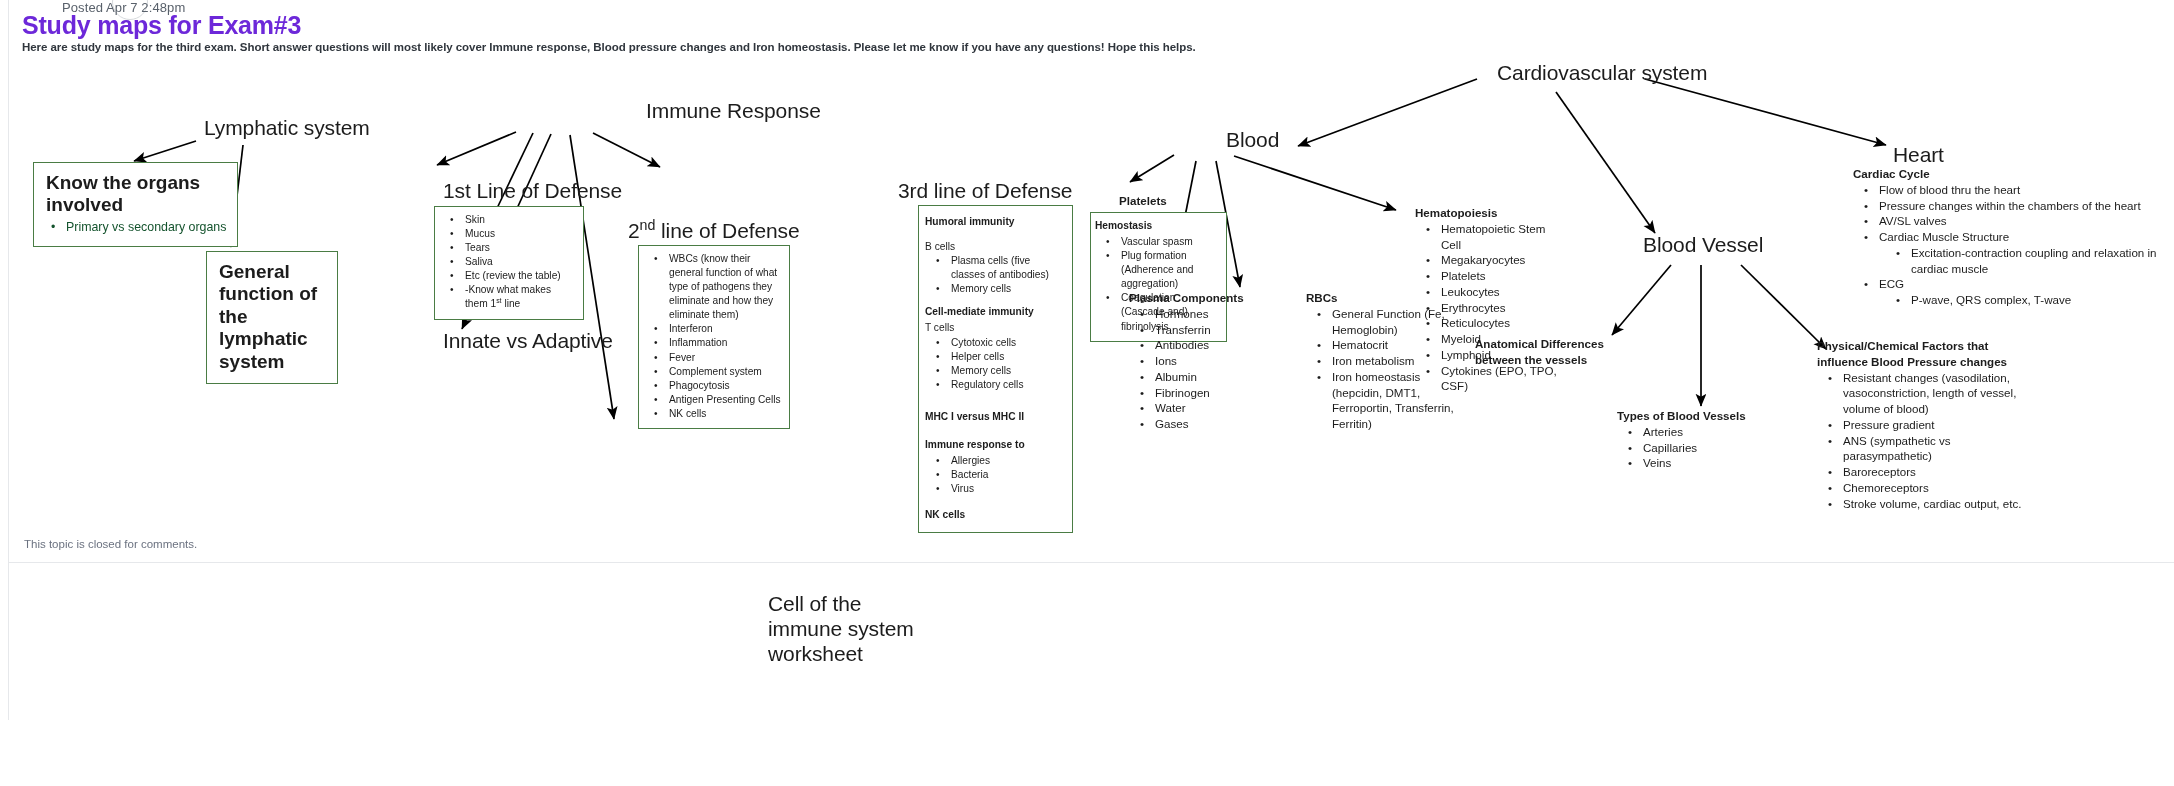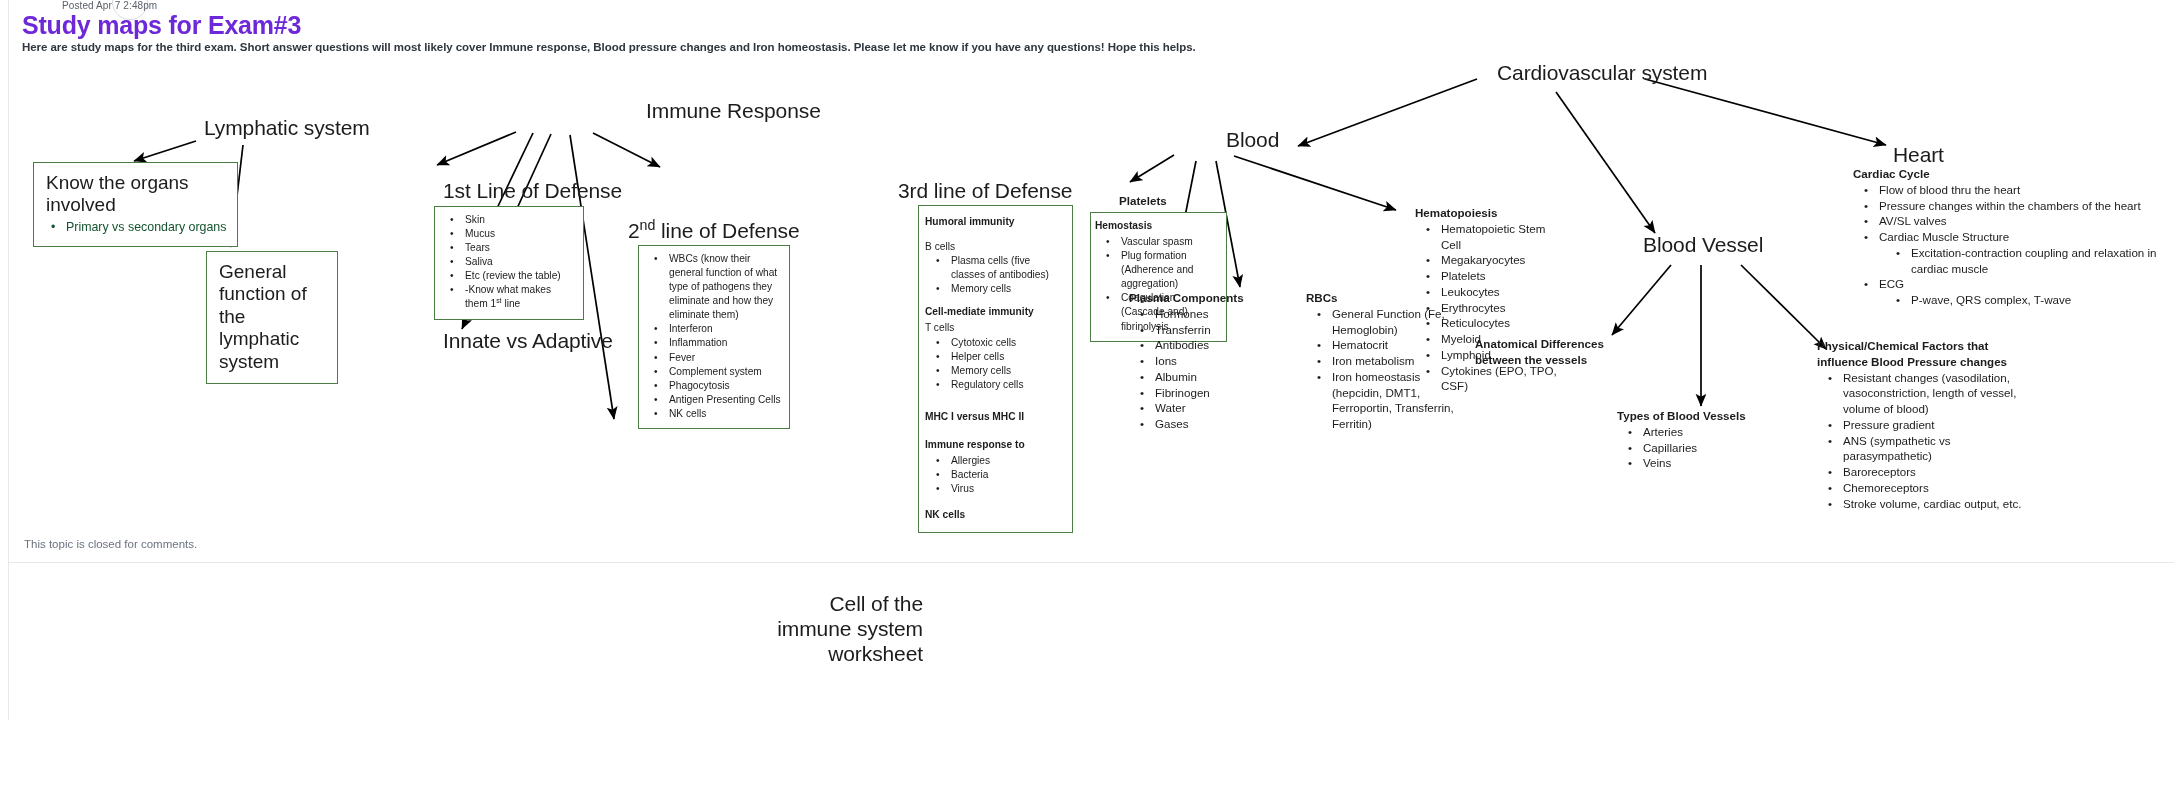--- a/index.html
+++ b/index.html
@@ -19,21 +19,21 @@
   .left-rail {
     position: absolute; left: 8px; top: 0; width: 1px; height: 720px;
     background: #e6e8eb;
   }
   .avatar {
     position: absolute; left: 112px; top: -16px; width: 36px; height: 36px;
     border-radius: 50%; border: 1px solid #d7dadd; background: #fff;
   }
   .posted {
     position: absolute; left: 62px; top: 0px;
-    font-size: 10px; color: #59616b; letter-spacing: 0.1px;
+    font-size: 13px; color: #59616b; letter-spacing: 0.1px;
   }
   .post-title {
     position: absolute; left: 22px; top: 11px;
     font-size: 25px; font-weight: 600; color: #6d28d9; letter-spacing: -0.2px;
   }
   .post-body {
     position: absolute; left: 22px; top: 41px;
     font-size: 11.5px; color: #30363d; font-weight: 600; letter-spacing: -0.05px;
   }
   .footer-note {
@@ -50,29 +50,29 @@
   #edges { position: absolute; left: 0; top: 0; width: 2174px; height: 660px;
            pointer-events: none; }
 
   .node { position: absolute; }
 
   
   .h-big {
     font-size: 21px; font-weight: 400; color: #1c1c1c; white-space: nowrap;
     letter-spacing: -0.1px;
   }
-  .h-big.wrap { white-space: normal; text-align: right; }
+  .h-big.wrap { white-space: normal; }
 
   
   .card {
     border: 1.6px solid #4a7c44; background: #fff; padding: 6px 8px 7px 4px;
   }
   .card.pad-lg { padding: 9px 10px 10px 6px; }
 
-  .card-title-lg { font-size: 19px; font-weight: 400; color: #1c1c1c; line-height: 1.18; }
+  .card-title-lg { font-size: 19px; font-weight: 700; color: #1c1c1c; line-height: 1.18; }
 
   
   ul.bl { margin: 0; padding: 0 0 0 26px; list-style: none; }
   ul.bl > li { position: relative; margin: 0 0 0 0; }
   ul.bl > li::before {
     content: "\2022"; position: absolute; left: -15px; top: 0;
   }
   ul.bl.l2 { padding-left: 24px; }
 
   .t-sm { font-size: 10.2px; line-height: 1.38; color: #1c1c1c; }

